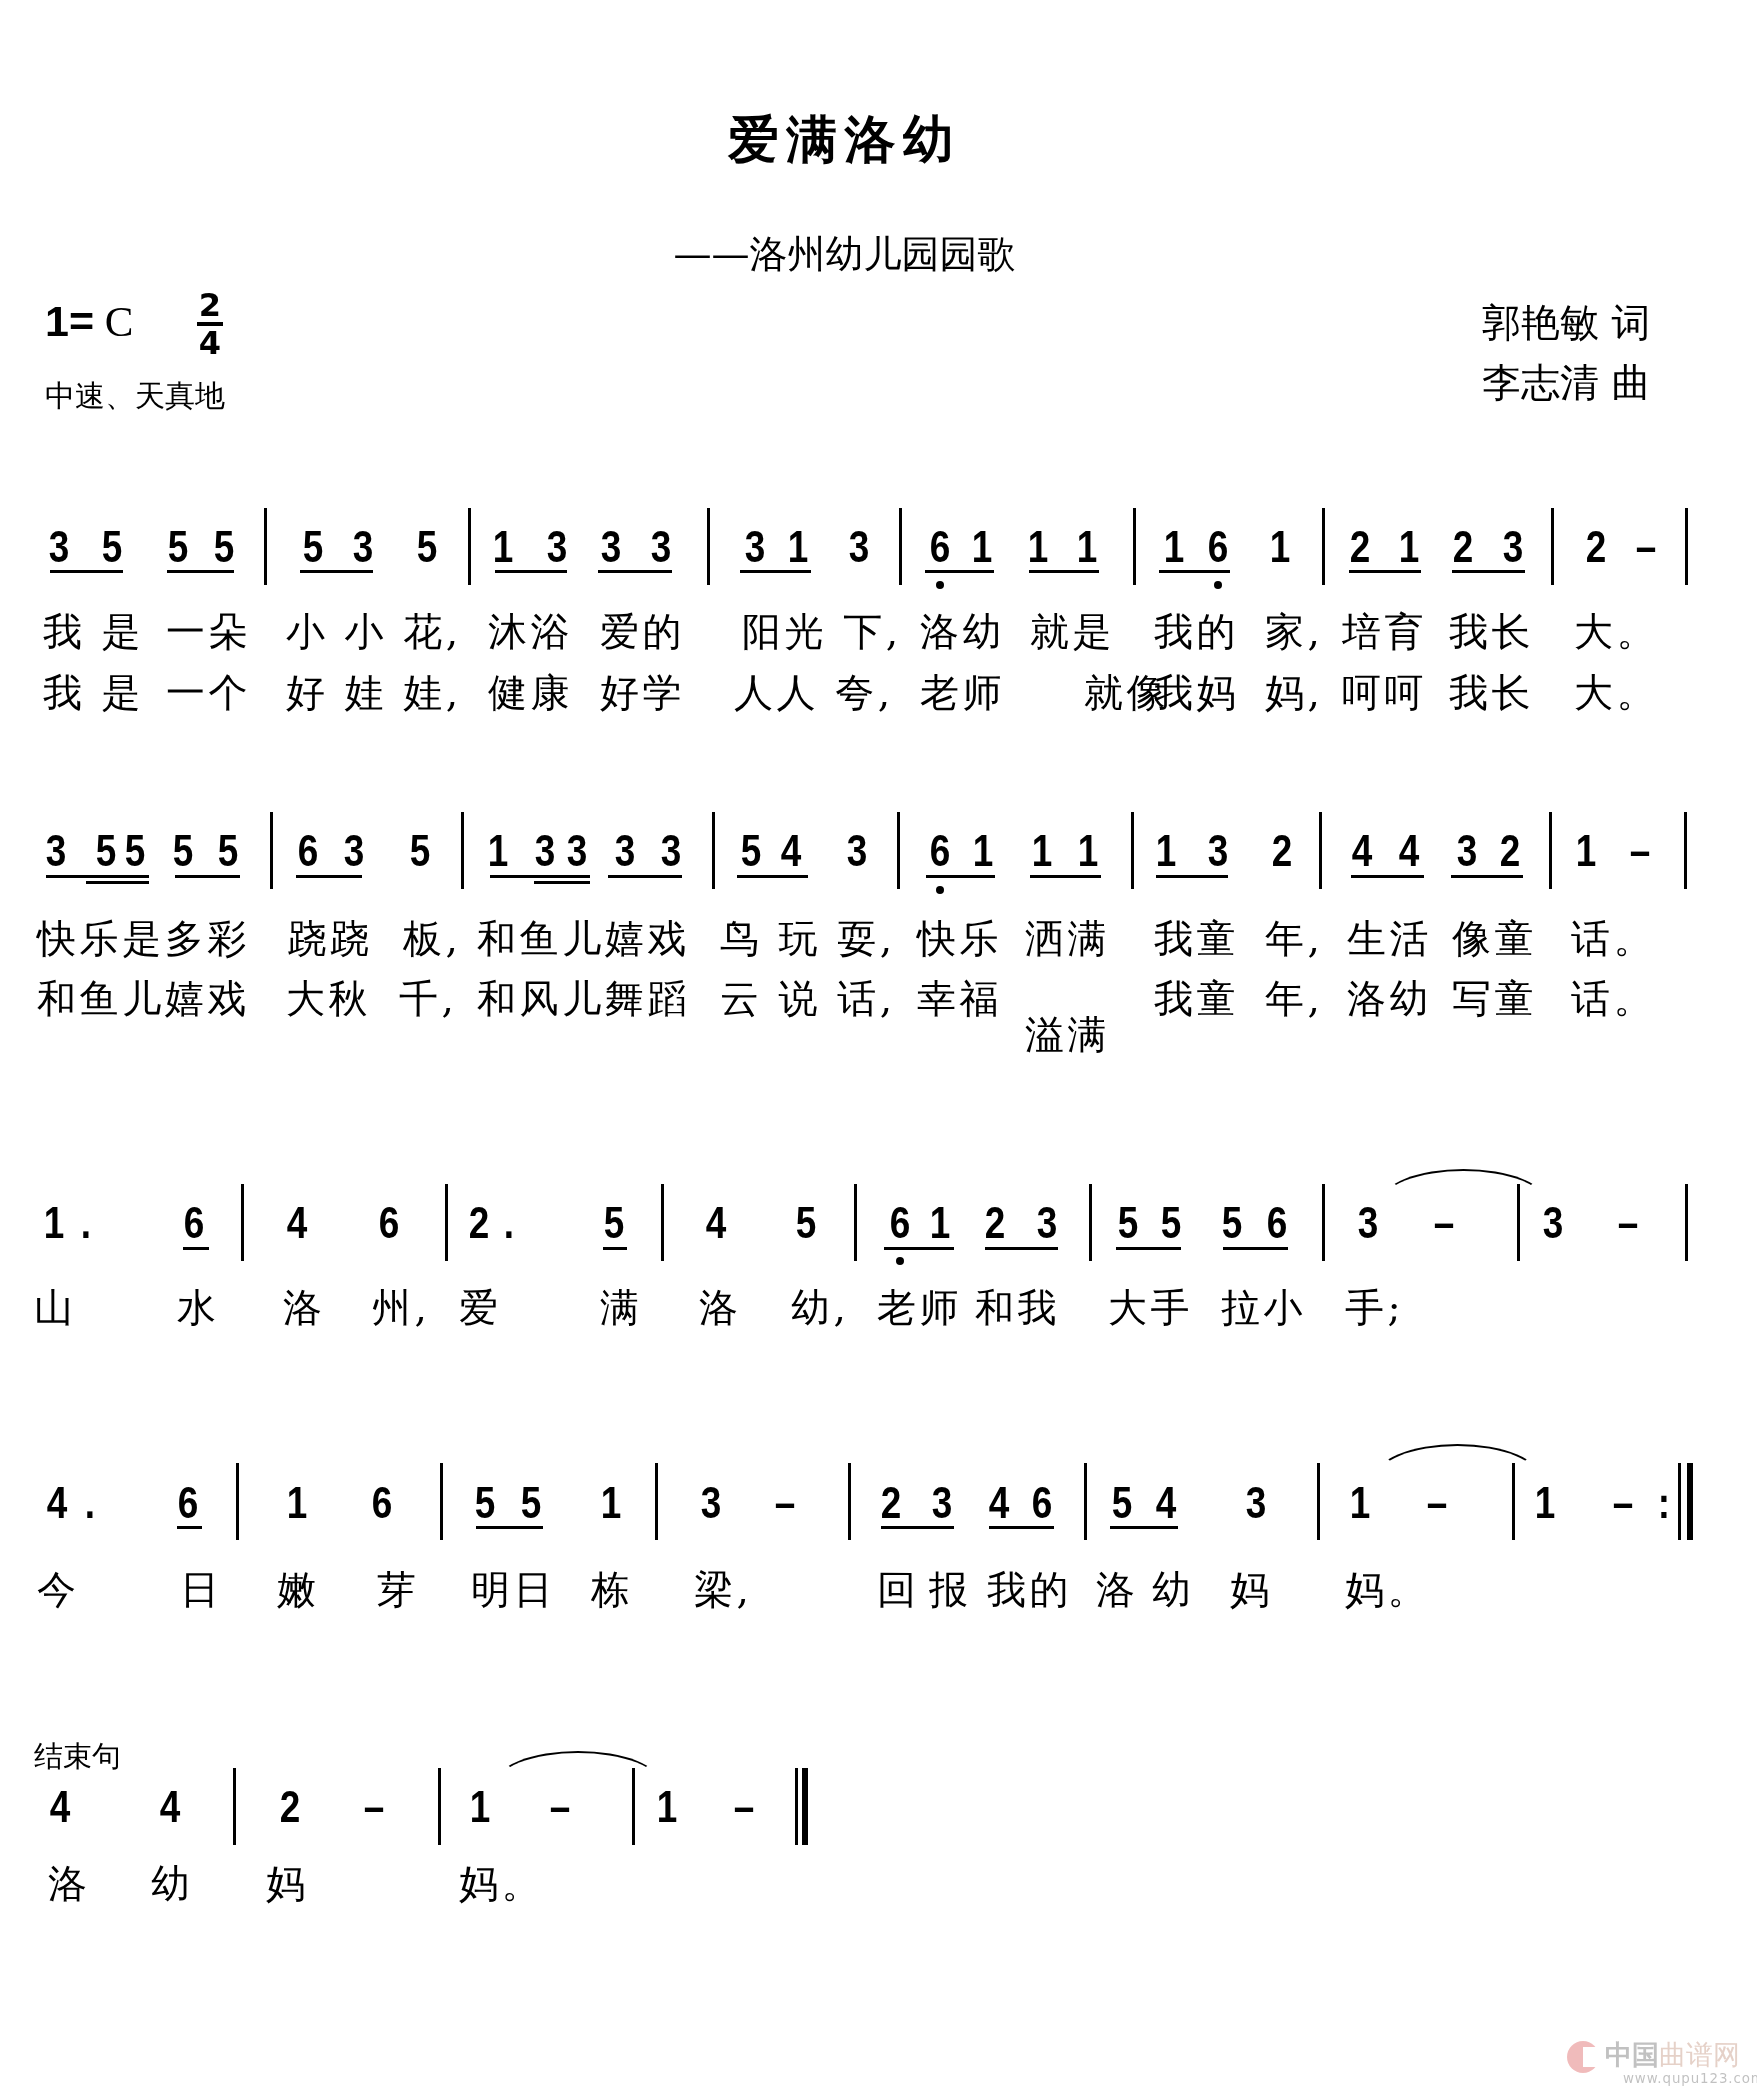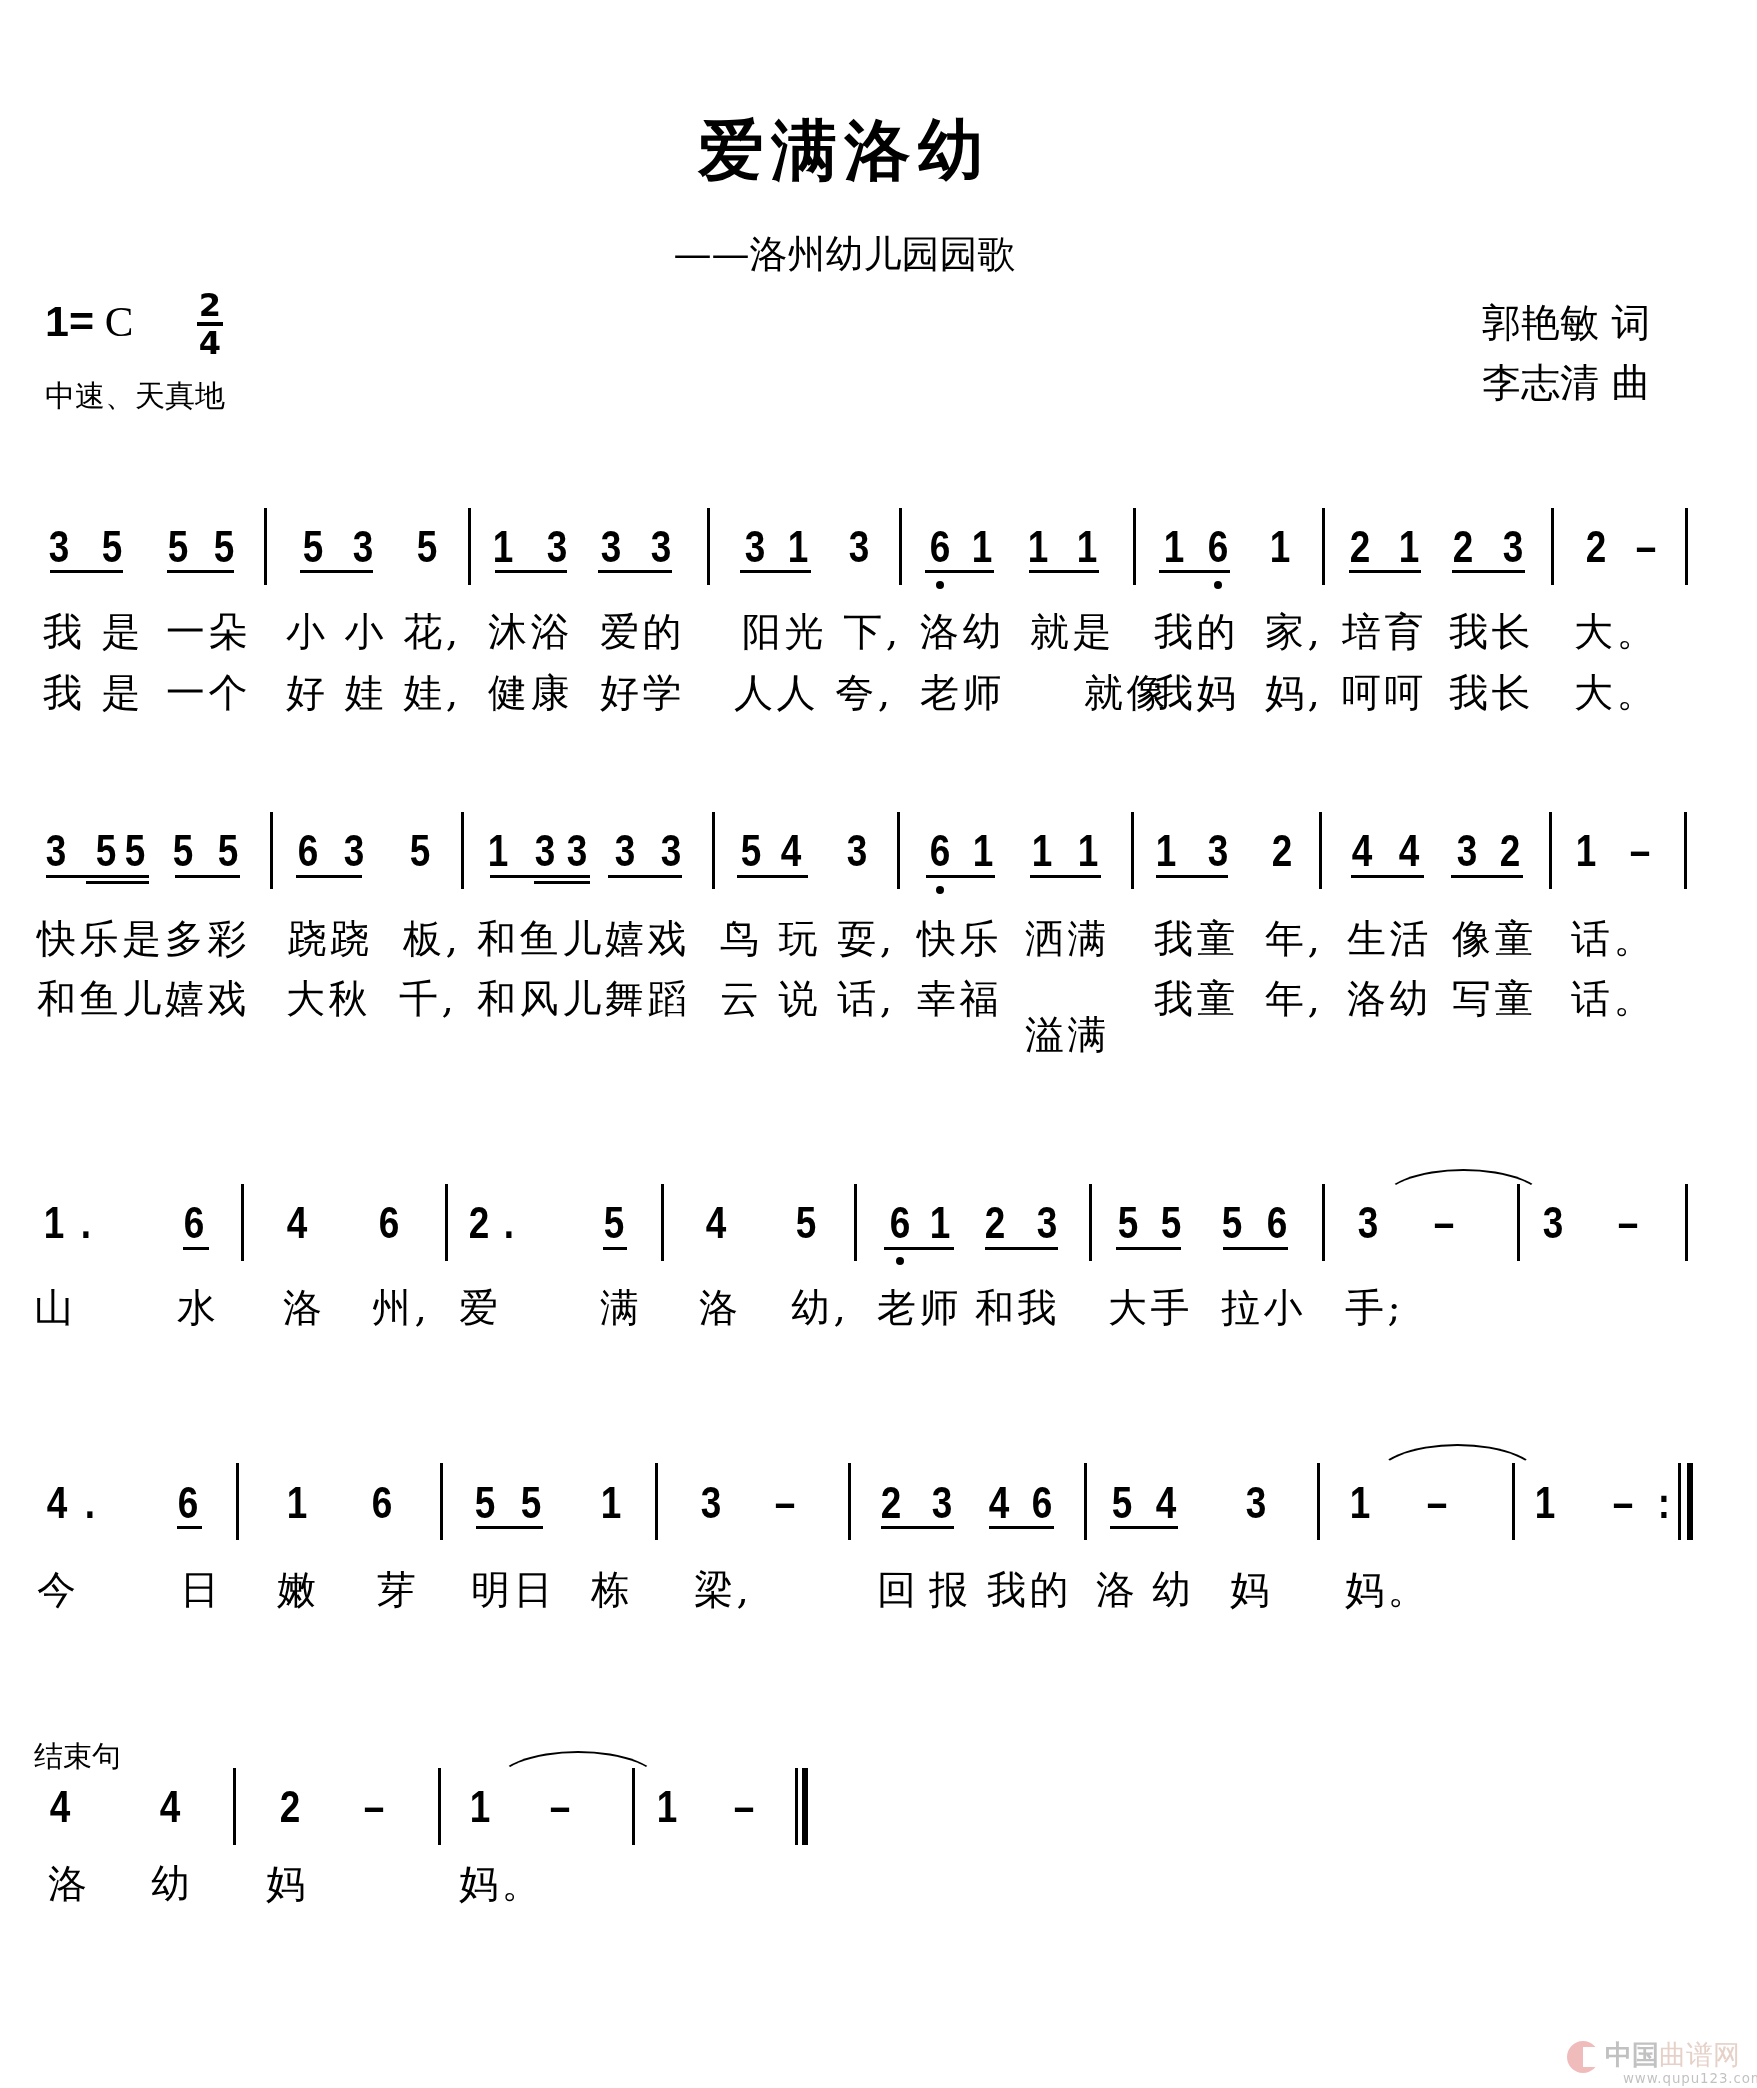--- a/index.html
+++ b/index.html
@@ -1,19 +1,19 @@
 <!DOCTYPE html>
 <html style="font-size:14.3px"><head>
 <meta charset="utf-8">
 <style>
   html, body { margin:0; padding:0; background:#ffffff; }
   body { width:1757px; height:2089px; position:relative; overflow:hidden; color:#000;
          font-family: "DejaVu Sans", sans-serif; }
   .abs { position:absolute; }
-  .title { left:0; width:1689px; top:106px; text-align:center; font-size:66px; font-weight:bold;
+  .title { left:0; width:1689px; top:106px; text-align:center; font-size:51px; font-weight:bold;
            font-family:"DejaVu Serif", serif; letter-spacing:7.2px; }
   .subtitle { left:0; width:1689px; top:229px; text-align:center; font-size:38px;
               font-family:"DejaVu Serif", serif; }
   .key { left:45px; top:297px; font-size:43px; font-family:"Liberation Serif", serif; }
   .key .one { font-weight:bold; font-family:"Liberation Sans", sans-serif; }
   .timesig { position:absolute; left:195px; top:288px; width:30px; text-align:center;
              font-weight:bold; font-family:"DejaVu Sans", sans-serif; font-size:32px; line-height:34px; }
   .timesig .line { height:3.6px; background:#000; margin:0 1.8px; }
   .tempo { left:45px; top:376px; font-size:30px; font-family:"DejaVu Serif", serif; }
   .author { left:1482px; font-size:39px; font-family:"DejaVu Serif", serif; white-space:pre; }

